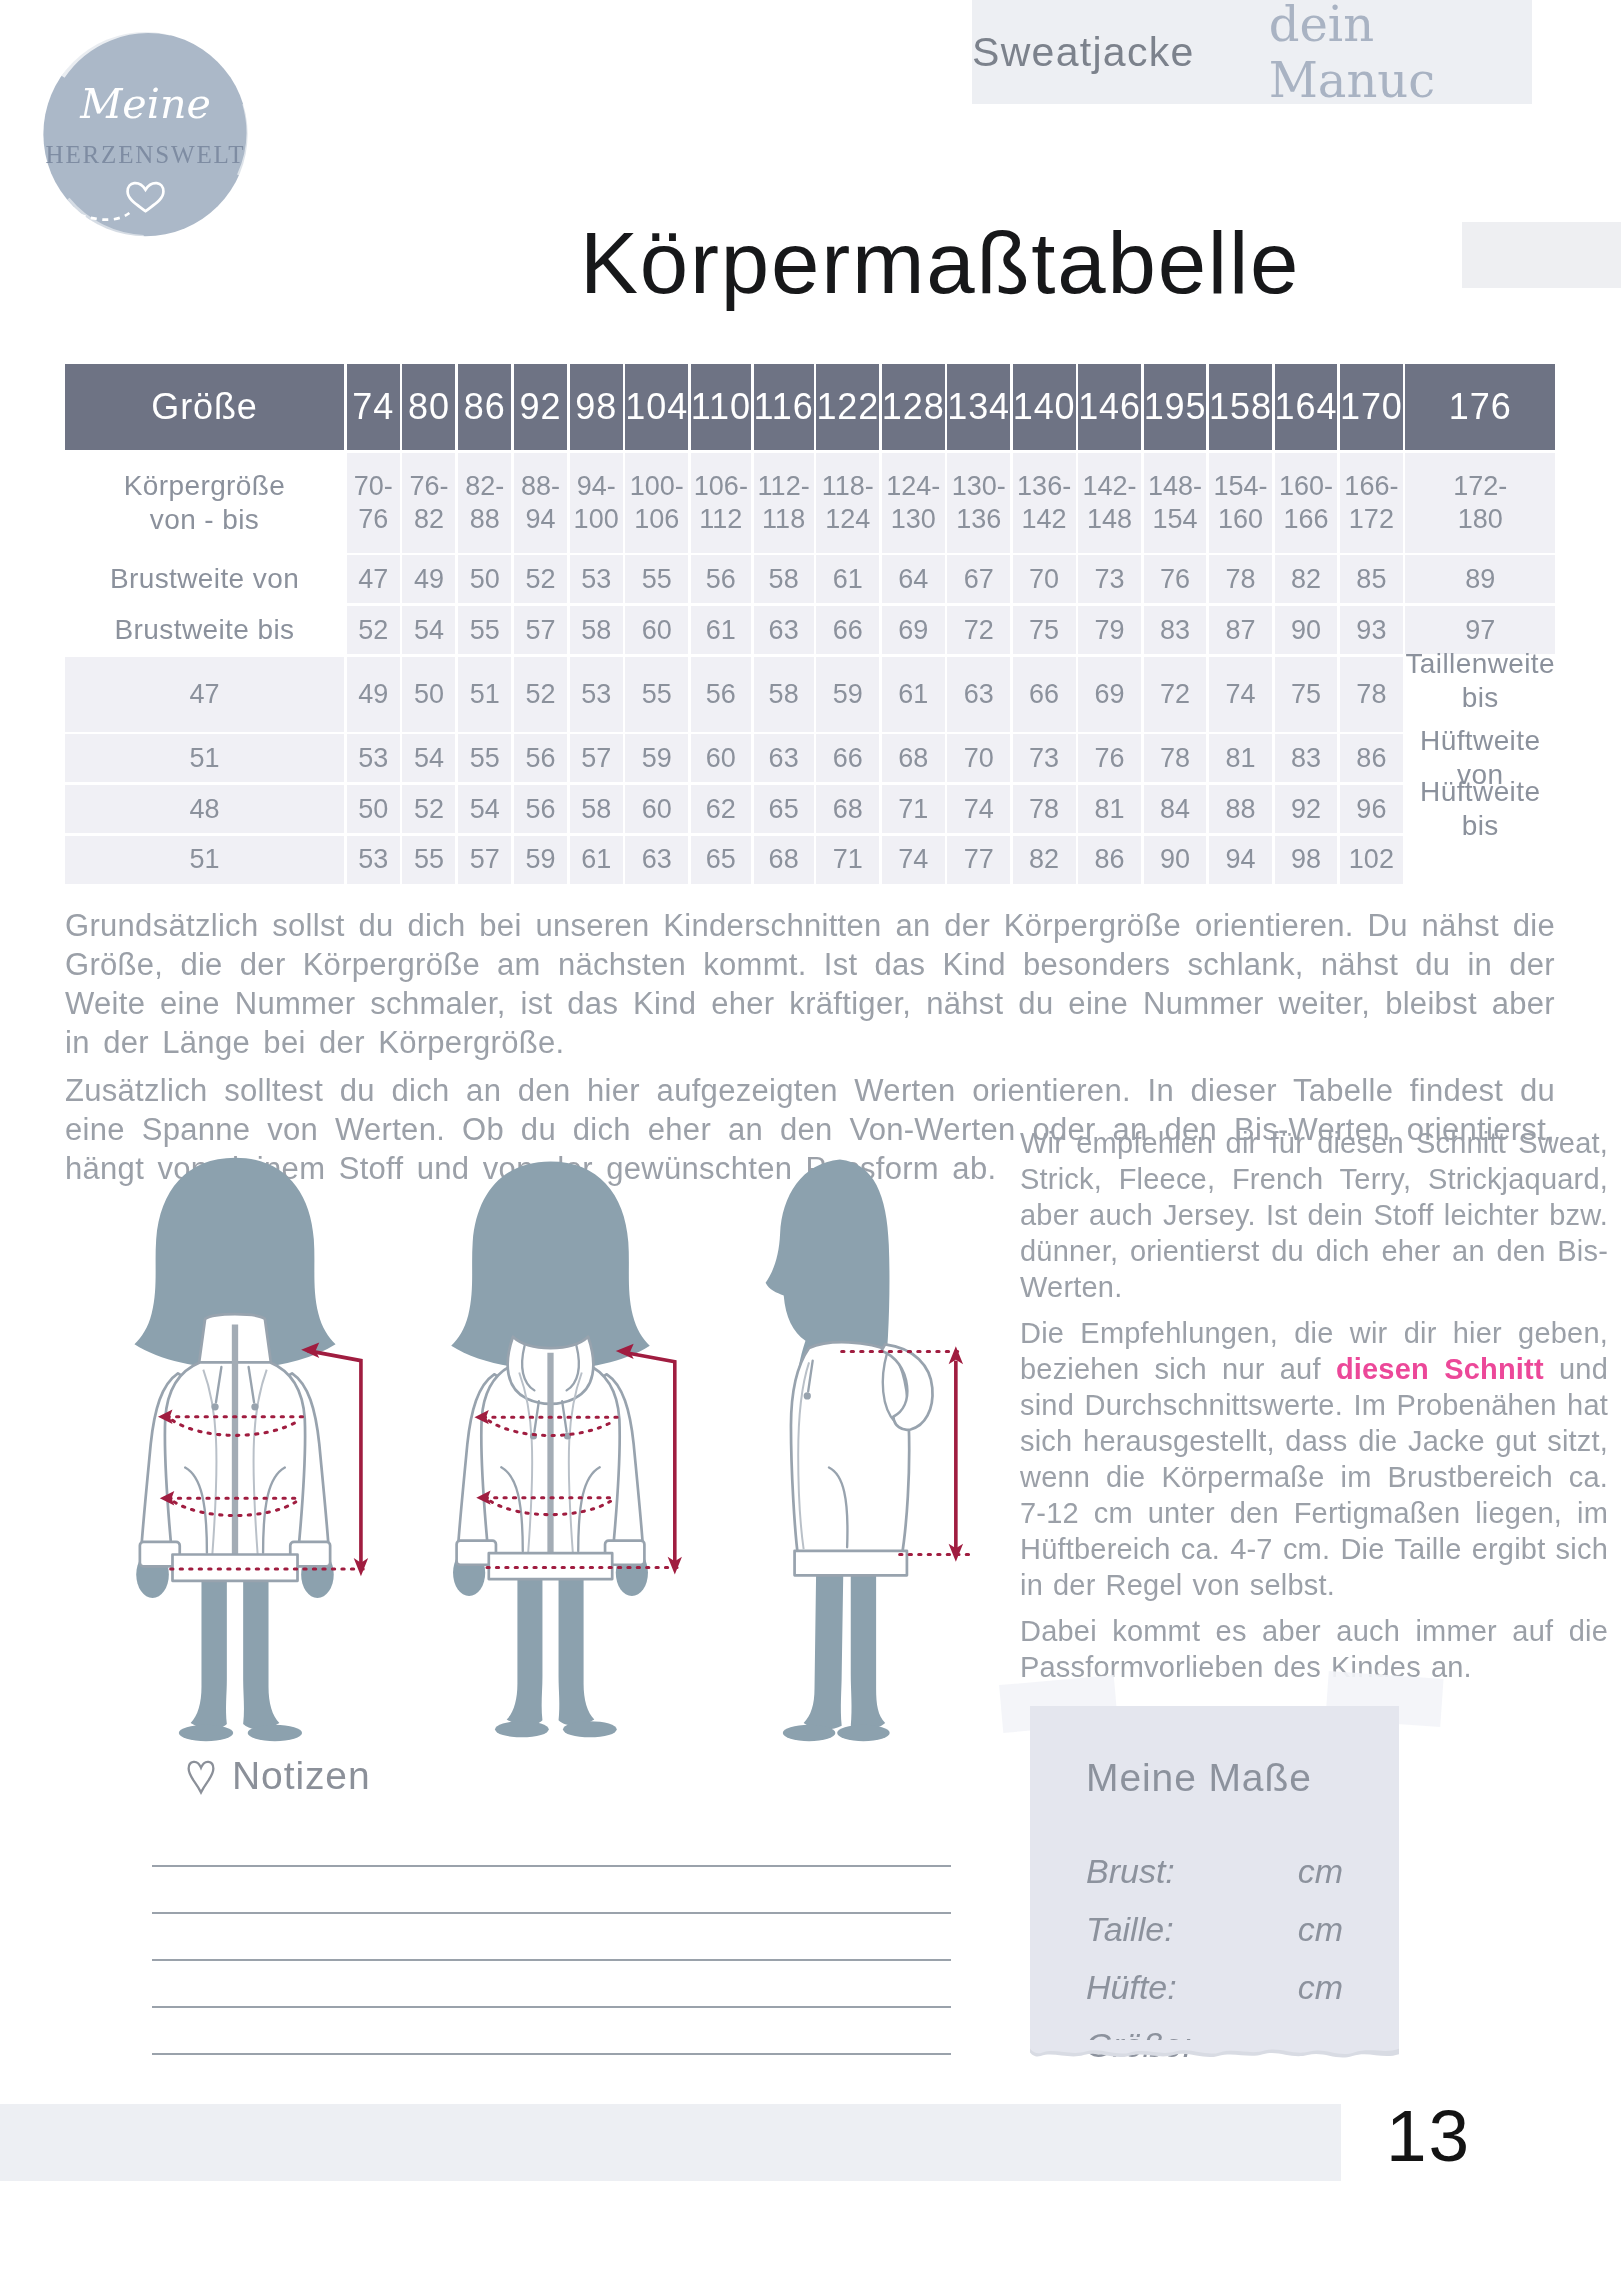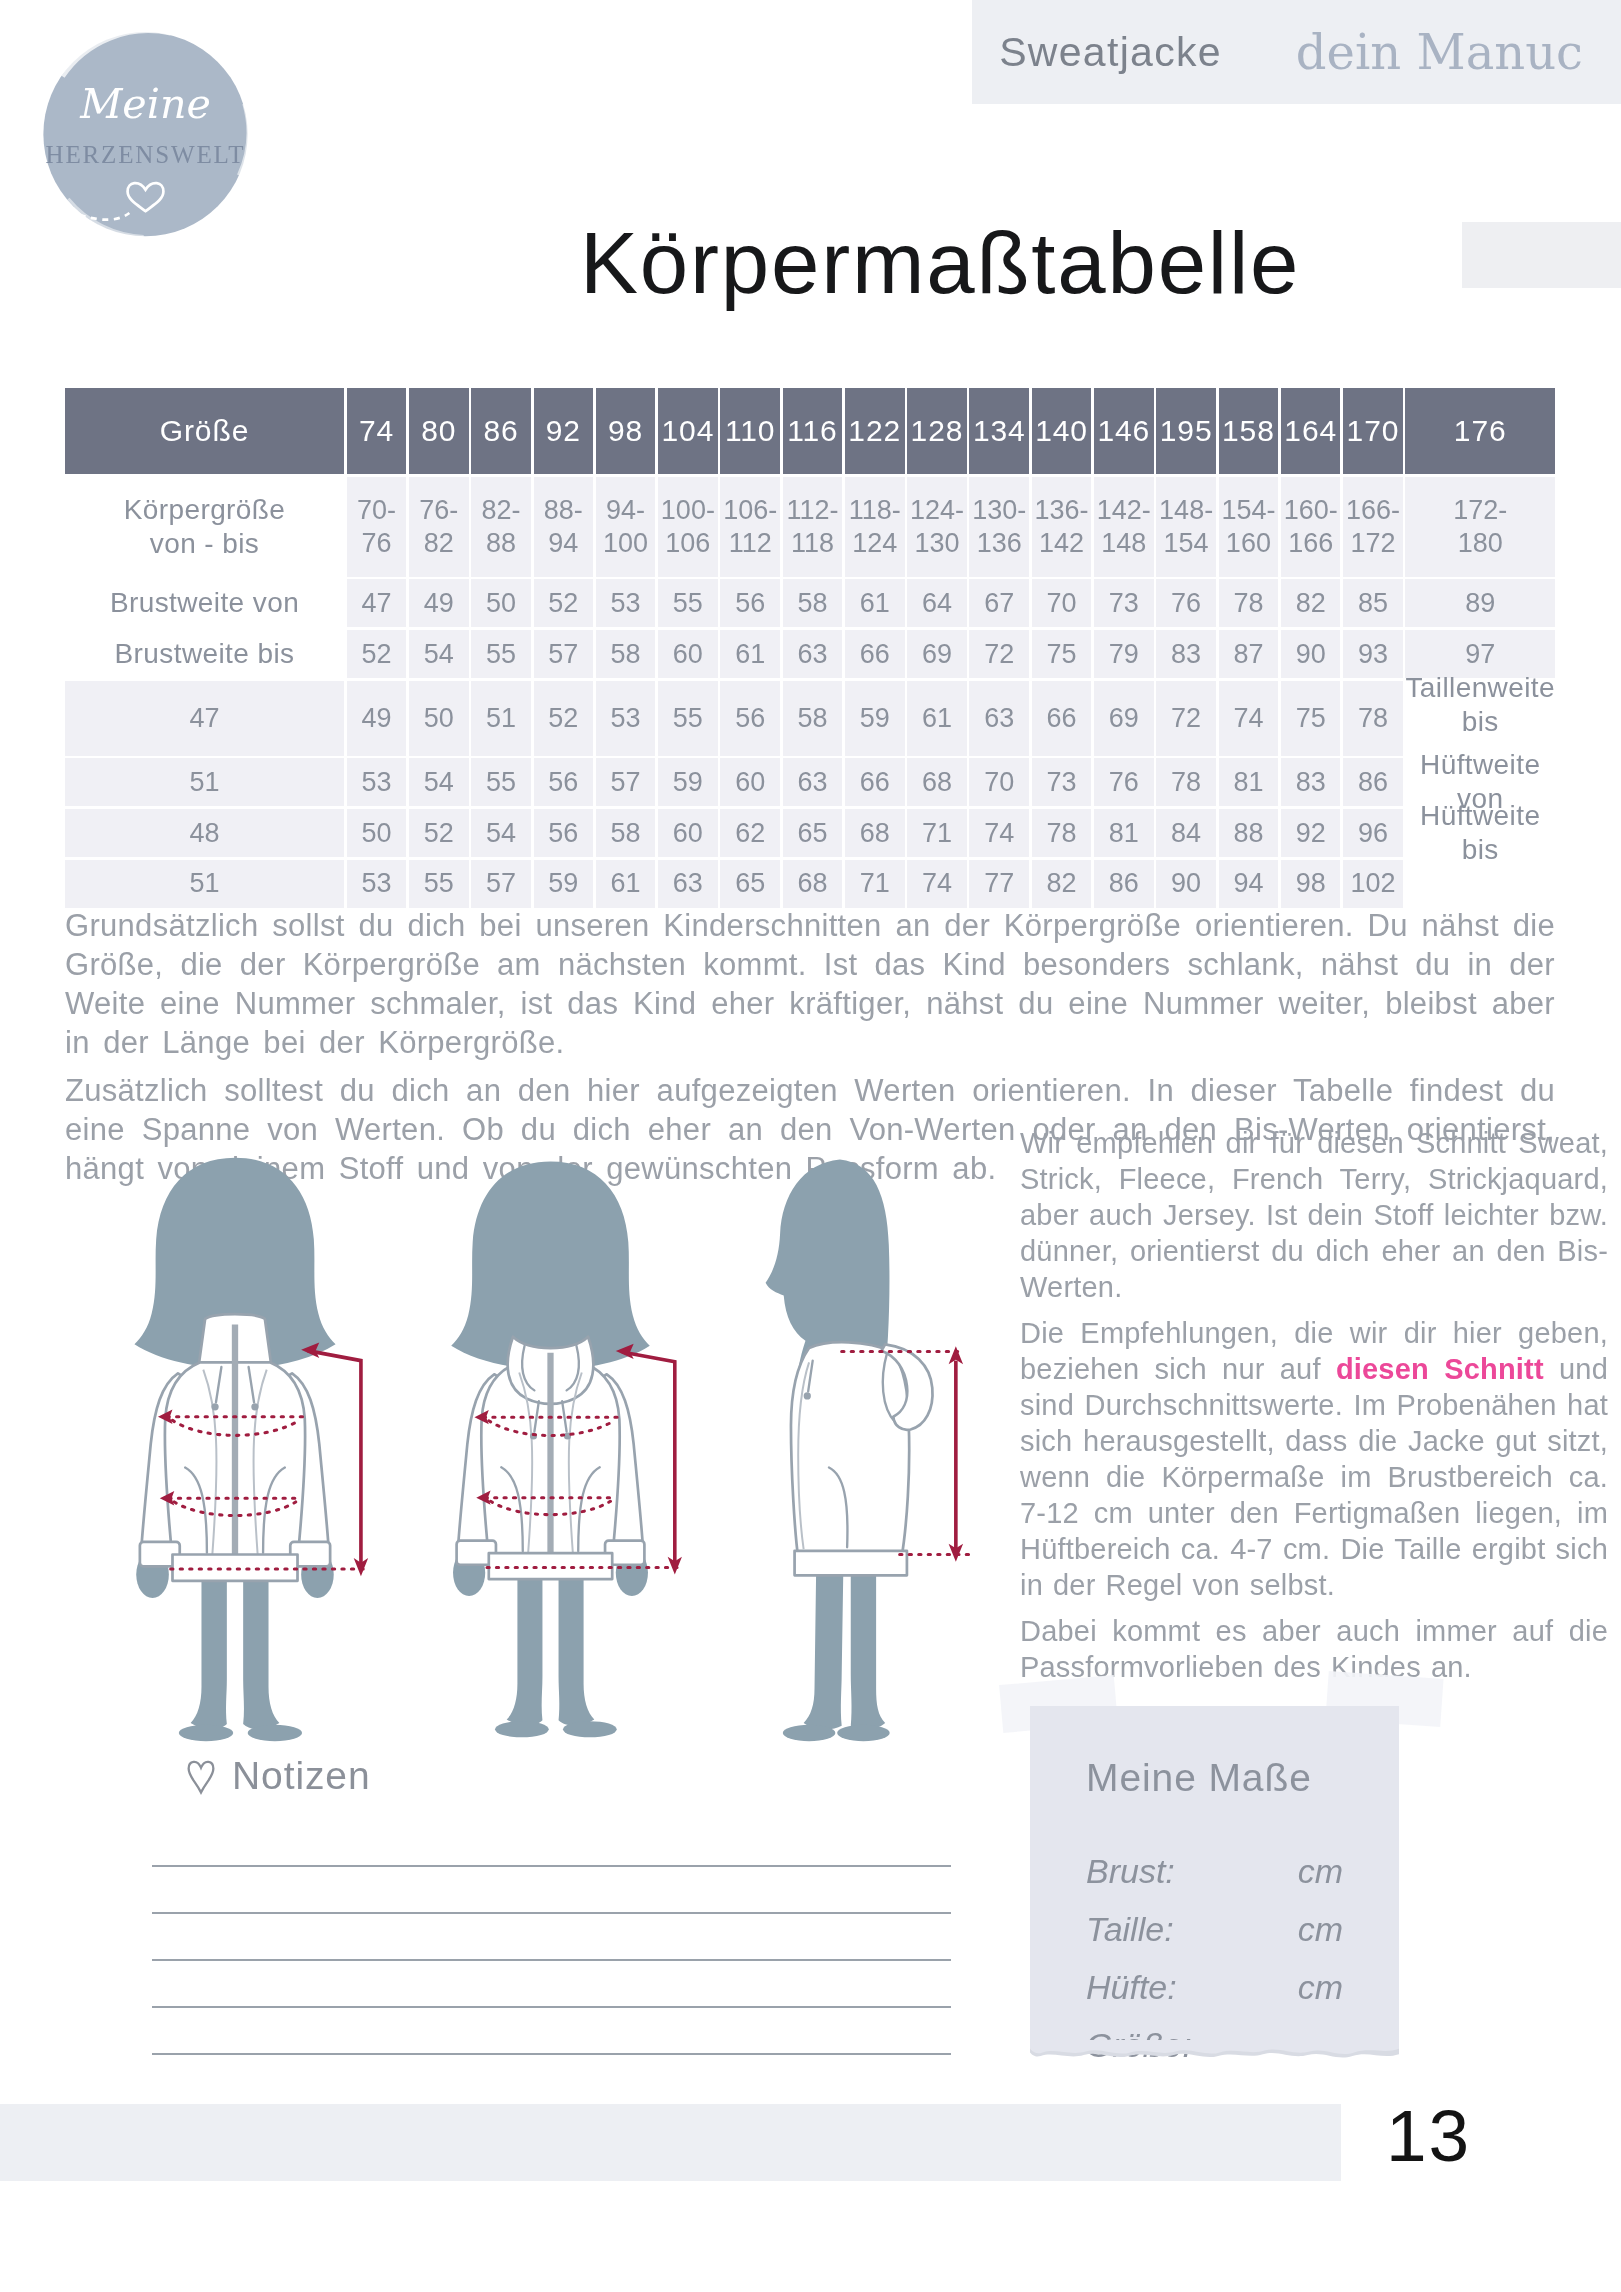--- a/index.html
+++ b/index.html
@@ -7,37 +7,37 @@
     --outline:#98a3ae; --table_header_bg:#6e7384; --table_header_text:#ffffff;
     --table_cell_bg:#f0f0f5; --table_text:#8b919c; --body_text:#9ba0a8;
     --logo_circle:#abb8c8; --logo_text:#7e8ca2; --card_bg:#e4e6ee; --card_text:#8c929d;
     --line:#9aa2ab; --script:#a9b3c3; --page_num:#141414; --zipper:#a3acb5;
   }
   *{margin:0;padding:0;box-sizing:border-box;}
   html,body{width:1621px;height:2293px;}
   body{position:relative;background:var(--page_bg);font-family:"Liberation Sans","DejaVu Sans",sans-serif;overflow:hidden;}
 
   
-  .header-bar{position:absolute;left:972px;top:0;width:649px;height:104px;background:var(--band);
+  .header-bar{position:absolute;left:972px;top:0;width:560px;height:104px;background:var(--band);
     display:flex;align-items:center;justify-content:flex-end;gap:30px;padding-right:38px;}
   .product-name{font-size:41px;color:#7c828c;letter-spacing:1.3px;}
   .brand-script{font-family:"DejaVu Serif","Liberation Serif",serif;font-size:48px;color:var(--script);margin-left:44px;}
 
   
   .logo{position:absolute;left:36px;top:23px;width:219px;height:224px;}
 
   
   .title-accent{position:absolute;left:1462px;top:222px;width:159px;height:66px;background:#eeeff2;}
   .page-title{position:absolute;left:580px;top:213px;font-size:87px;font-weight:300;letter-spacing:1.8px;color:#17181a;}
 
   
   .size-table{position:absolute;left:65px;top:364px;width:1490px;display:grid;
     grid-template-columns:279px repeat(18,1fr);gap:2.7px;}
   .cell{display:flex;align-items:center;justify-content:center;text-align:center;white-space:pre-line;line-height:1.22;}
-  .cell.th{background:var(--table_header_bg);color:var(--table_header_text);font-size:30px;letter-spacing:0.9px;margin-top:24px;}
+  .cell.th{background:var(--table_header_bg);color:var(--table_header_text);font-size:36px;letter-spacing:0.9px;}
   .cell.lab{background:#ffffff;color:var(--table_text);font-size:28px;letter-spacing:0.4px;}
   .cell.val{background:var(--table_cell_bg);color:var(--table_text);font-size:27px;}
   .h0{height:86px;} .h1{height:100px;} .hs{height:48px;} .ht{height:75px;}
 
   
   .intro{position:absolute;left:65px;top:906px;width:1490px;color:var(--body_text);
     font-size:31px;line-height:39px;text-align:justify;letter-spacing:0.3px;word-spacing:4.5px;}
   .intro p{margin-bottom:9px;}
 
   

